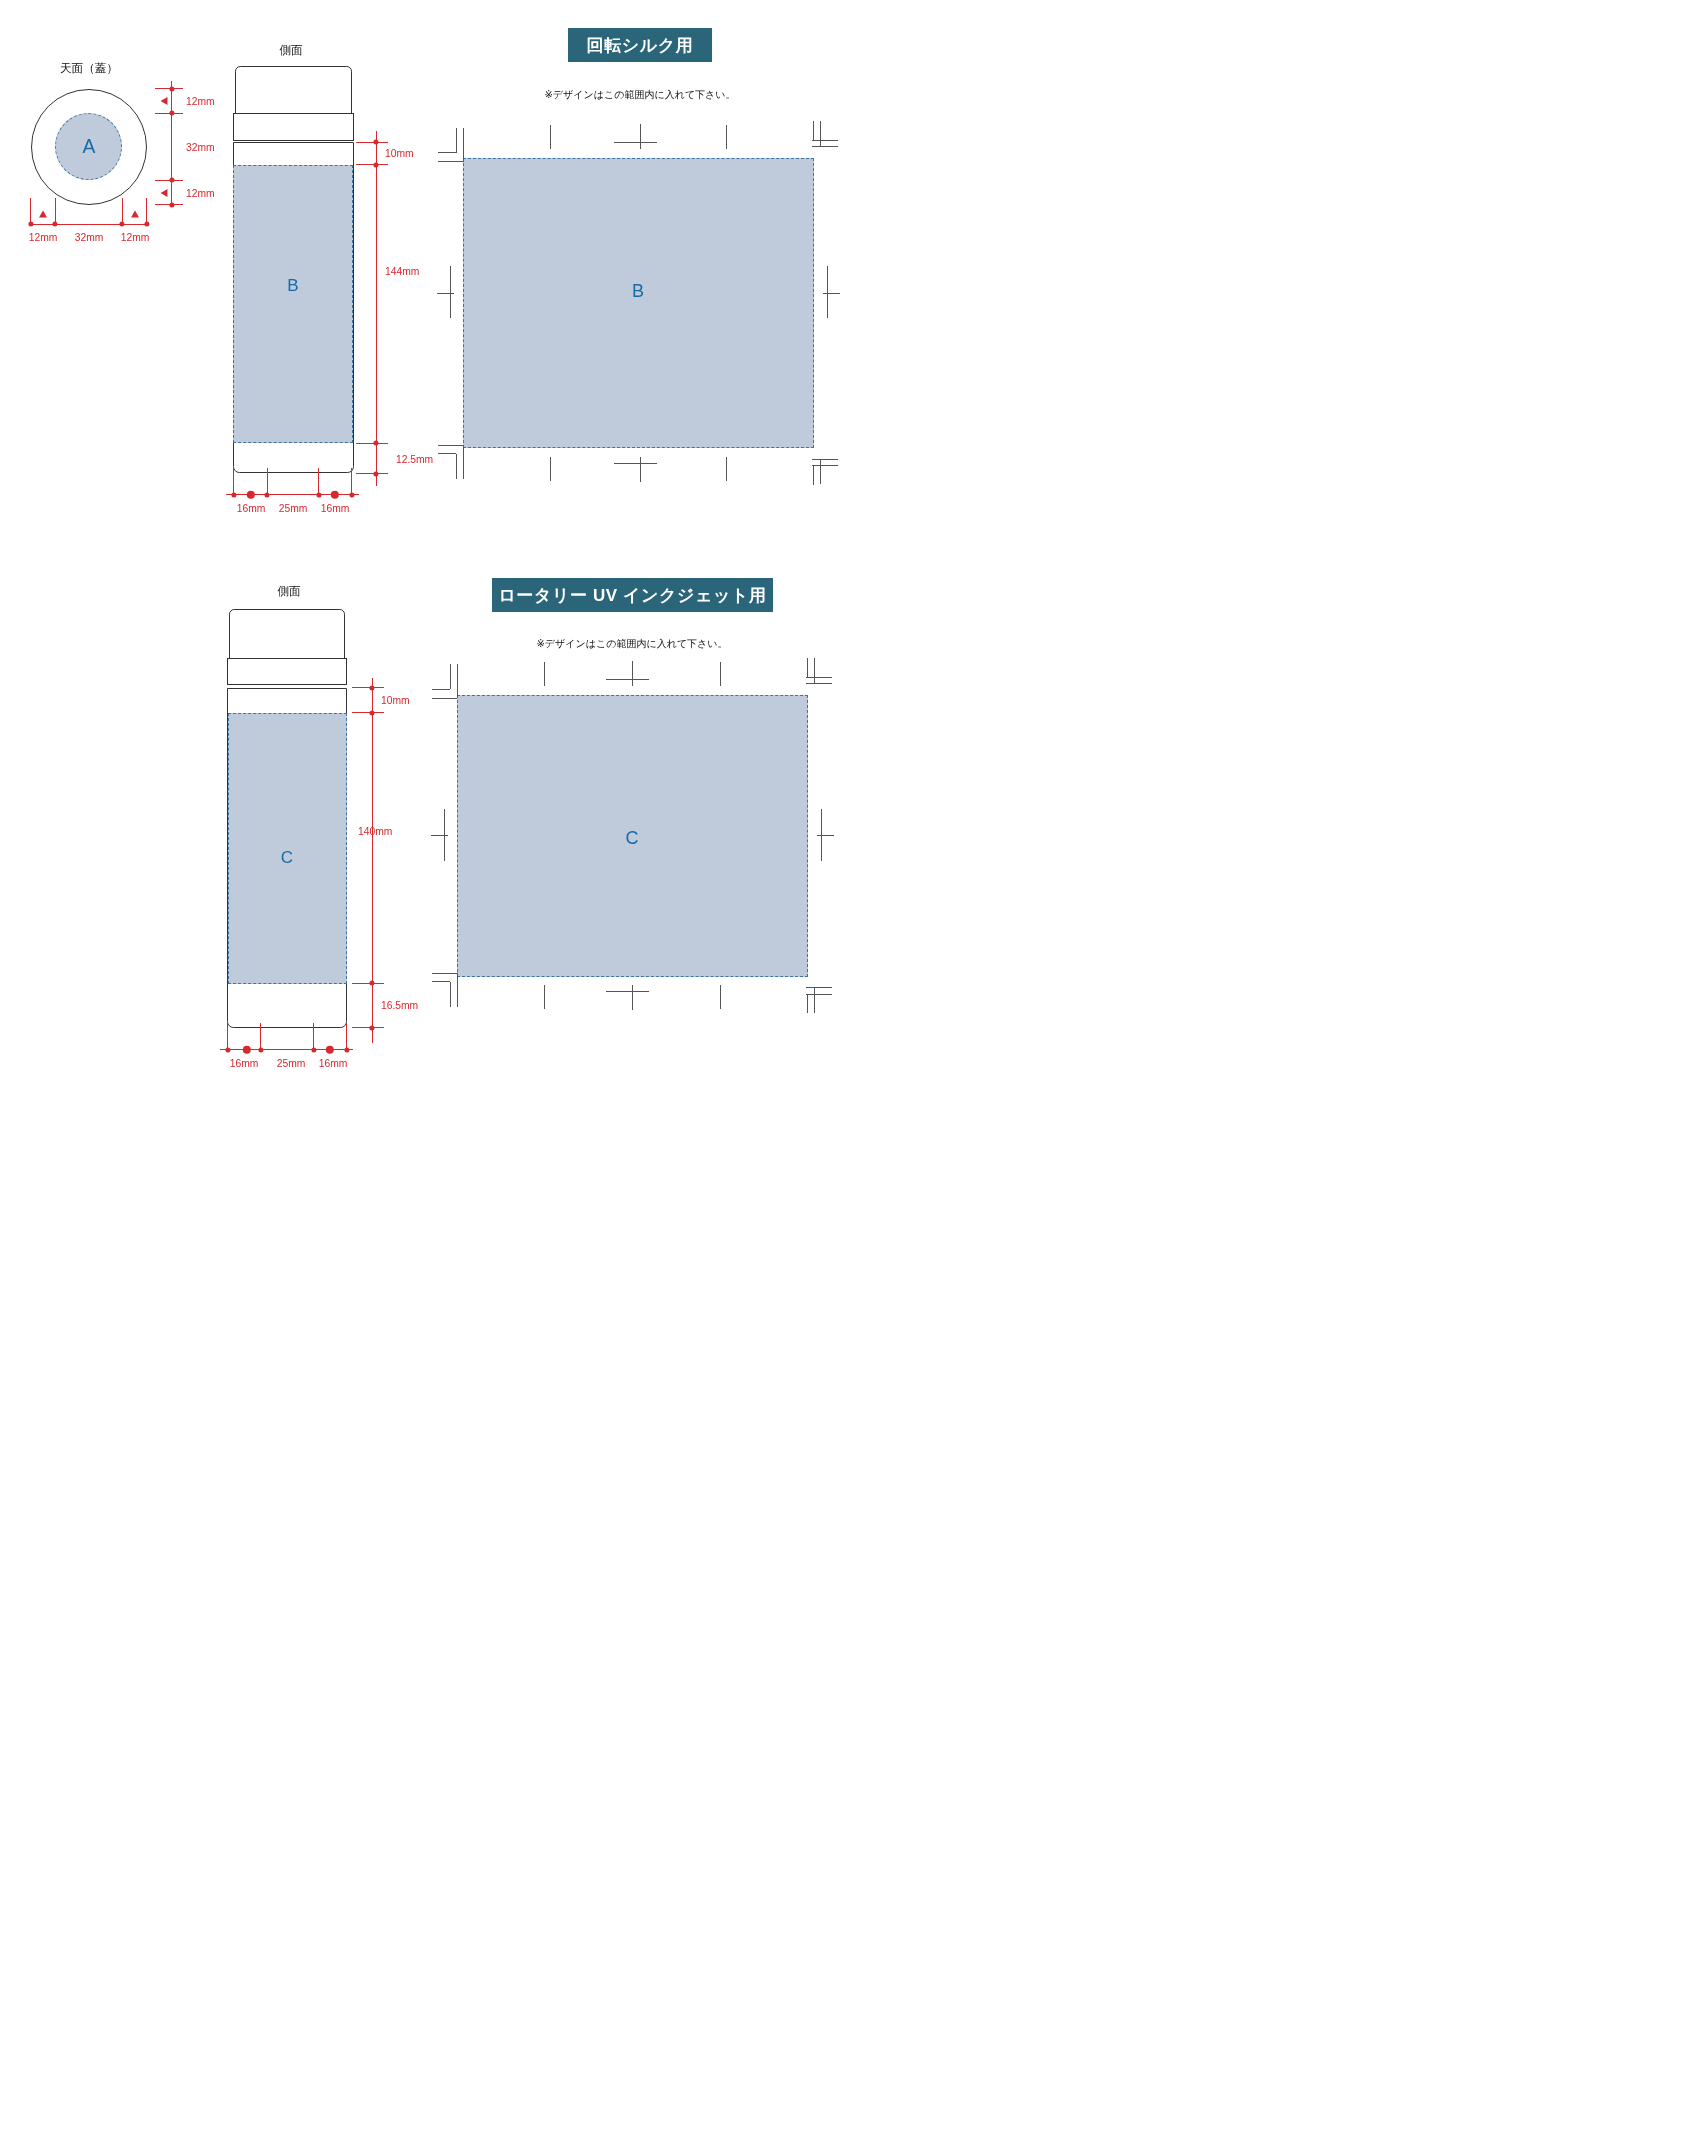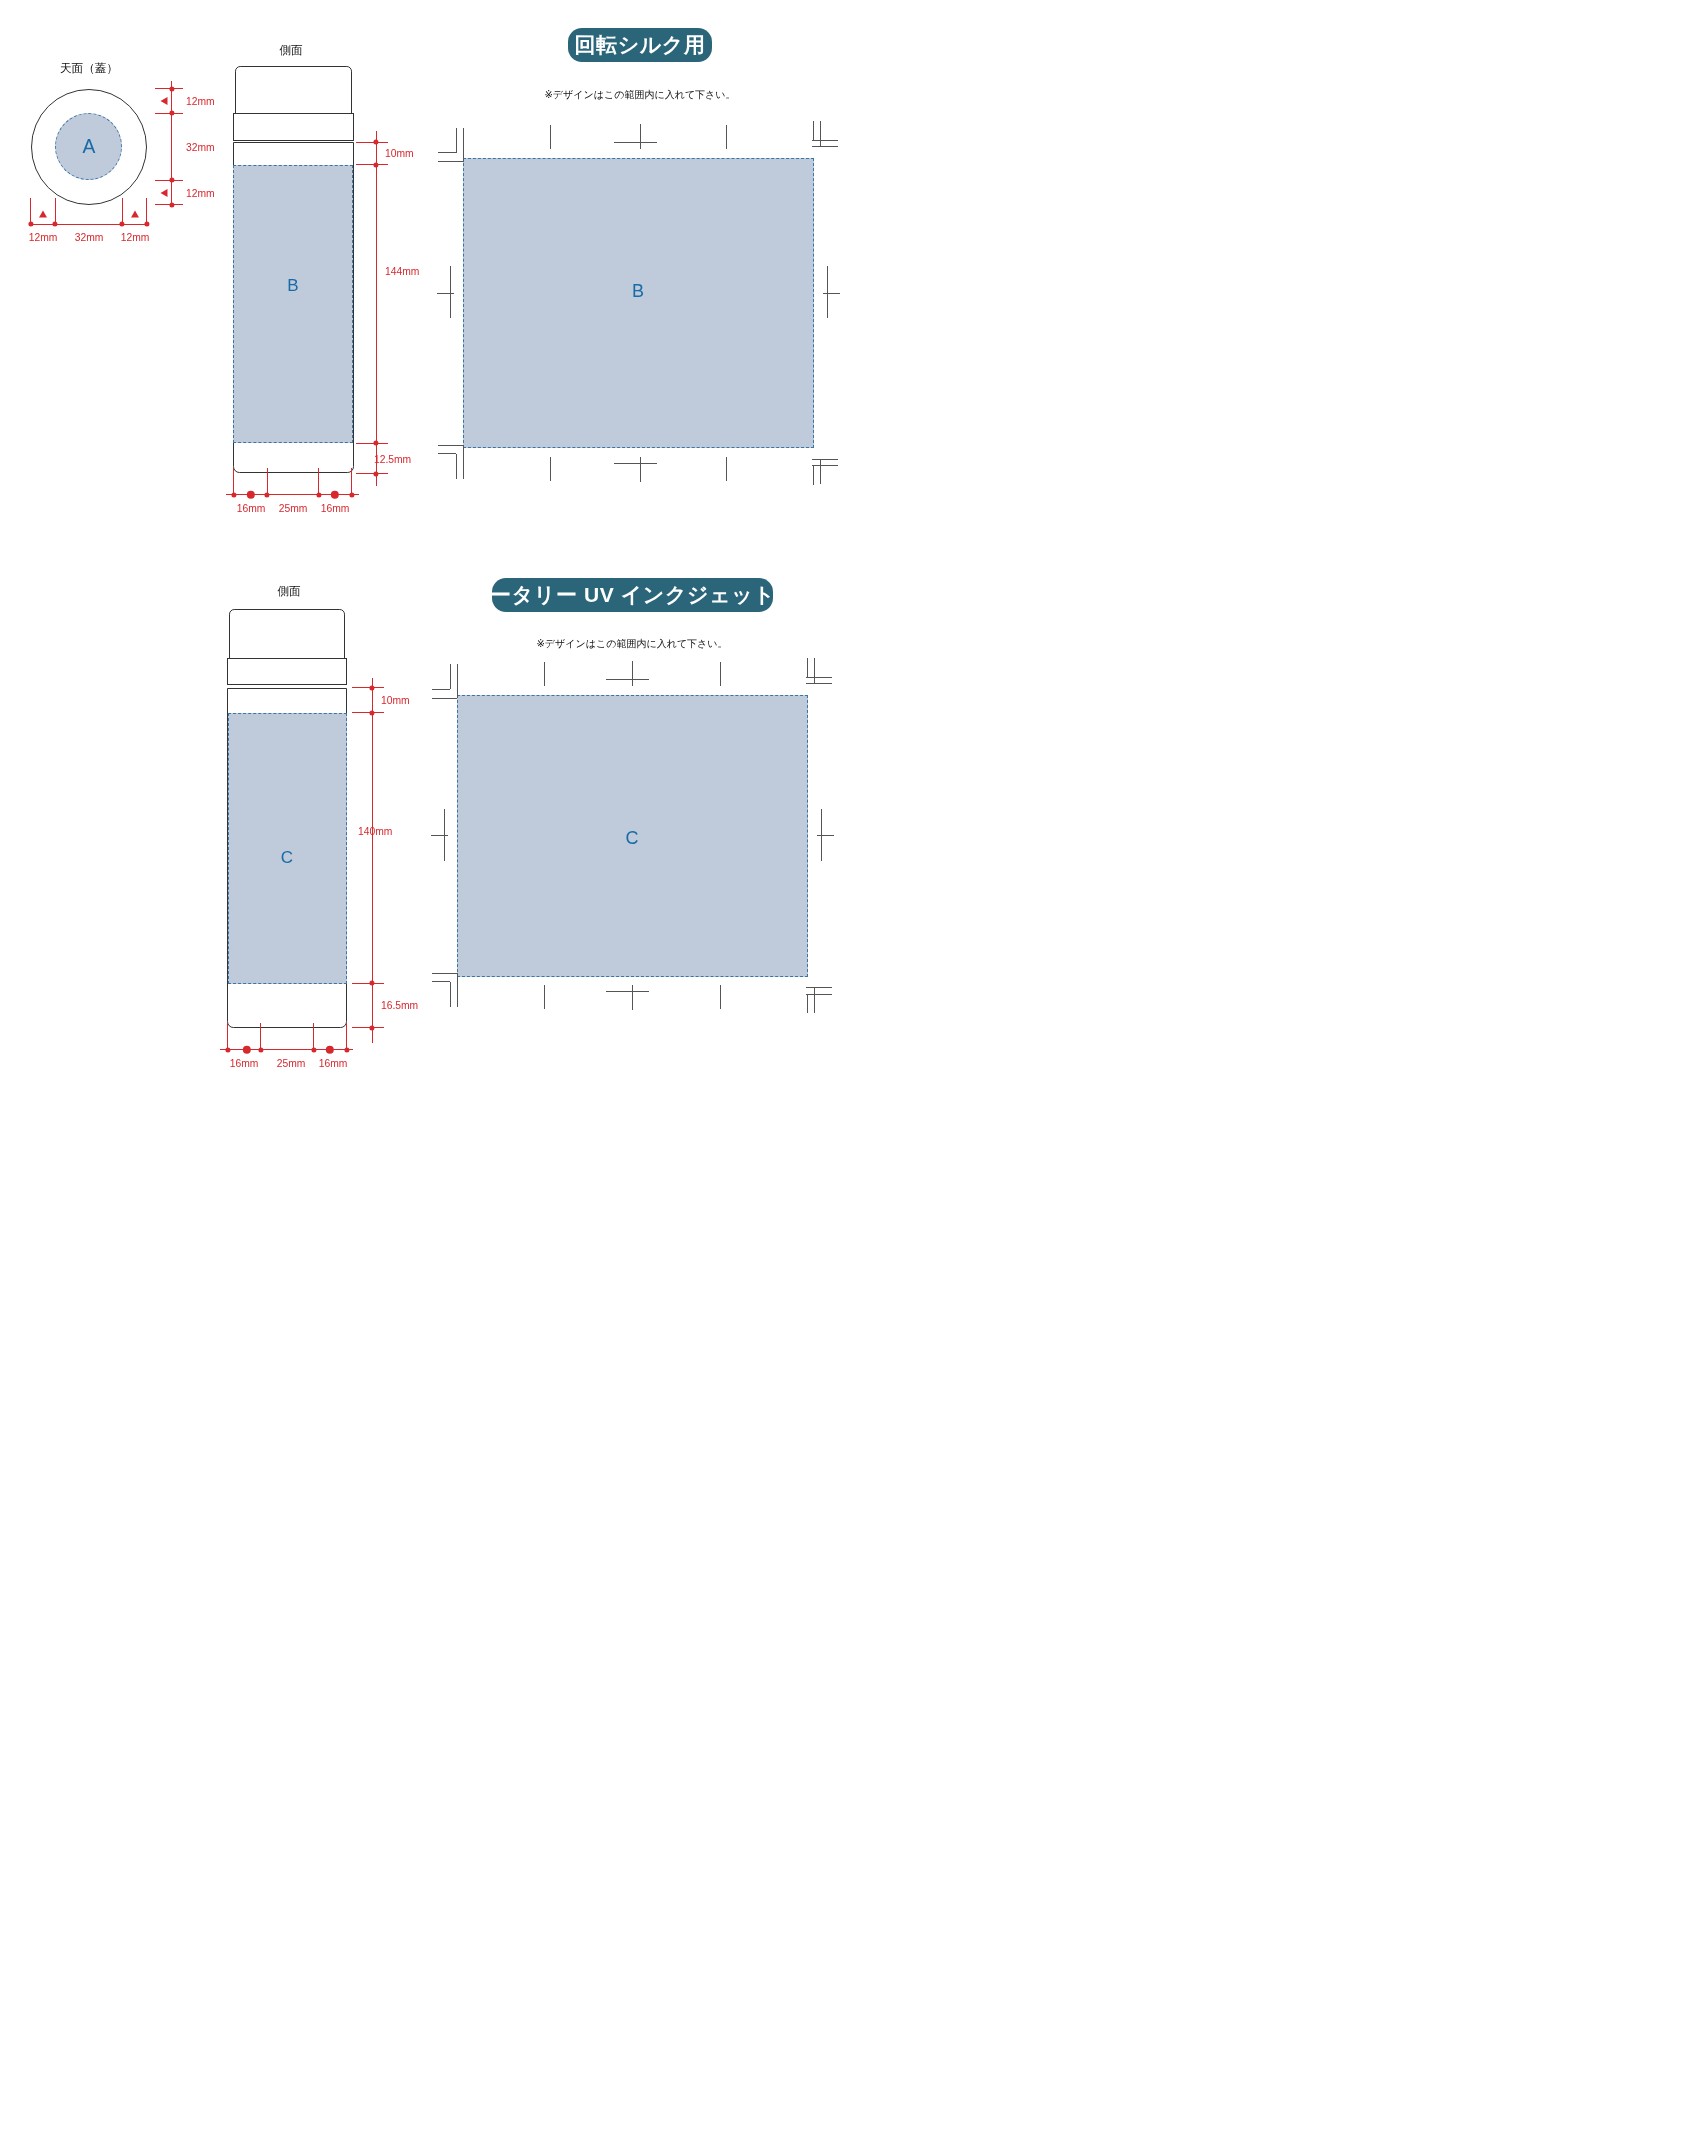--- a/index.html
+++ b/index.html
@@ -24,21 +24,21 @@
   .rline{position:absolute;background:var(--red);}
   .rdot{position:absolute;width:5.2px;height:5.2px;border-radius:50%;background:var(--red);transform:translate(-50%,-50%);}
   .rdot.lg{width:8.4px;height:8.4px;}
   .rlabel{position:absolute;color:var(--red);font-size:10.3px;white-space:nowrap;transform:translate(0,-50%);}
   .rlabel.cx{transform:translate(-50%,0);}
   .tri-left{position:absolute;width:0;height:0;border-top:4.5px solid transparent;border-bottom:4.5px solid transparent;
     border-right:7.7px solid var(--red);transform:translate(-50%,-50%);}
   .tri-up{position:absolute;width:0;height:0;border-left:4.5px solid transparent;border-right:4.5px solid transparent;
     border-bottom:7.7px solid var(--red);transform:translate(-50%,-50%);}
   .badge{position:absolute;background:var(--badge);color:#fff;display:flex;align-items:center;justify-content:center;
-    font-size:21px;font-weight:bold;letter-spacing:0.6px;white-space:nowrap;border-radius:14px;}
+    font-size:17px;font-weight:bold;letter-spacing:0.6px;white-space:nowrap;}
   .note{position:absolute;color:#111;font-size:10px;white-space:nowrap;transform:translateX(-50%);}
   .mark{position:absolute;background:var(--mark);}
   .circle{border-radius:50%;}
   .dashedcircle{position:absolute;border:1px dashed var(--dash);background:var(--fill);border-radius:50%;box-sizing:border-box;}
 </style>
 </head>
 <body>
 
 <div class="page">
 
@@ -88,21 +88,21 @@
   <div class="rline" style="left:356px;top:142px;width:32px;height:1px;"></div>
   <div class="rline" style="left:356px;top:164px;width:32px;height:1px;"></div>
   <div class="rline" style="left:356px;top:443px;width:32px;height:1px;"></div>
   <div class="rline" style="left:356px;top:473px;width:32px;height:1px;"></div>
   <div class="rdot" style="left:376px;top:142px;"></div>
   <div class="rdot" style="left:376px;top:165px;"></div>
   <div class="rdot" style="left:376px;top:443px;"></div>
   <div class="rdot" style="left:376px;top:474px;"></div>
   <div class="rlabel" style="left:385px;top:153px;">10mm</div>
   <div class="rlabel" style="left:385px;top:271px;">144mm</div>
-  <div class="rlabel" style="left:374px;top:459px;">12.5mm</div>
+  <div class="rlabel" style="left:396px;top:459px;">12.5mm</div>
 
   <div class="rline" style="left:226px;top:494px;width:133px;height:1px;"></div>
   <div class="rline" style="left:233px;top:468px;width:1px;height:28px;"></div>
   <div class="rline" style="left:267px;top:468px;width:1px;height:28px;"></div>
   <div class="rline" style="left:318px;top:468px;width:1px;height:28px;"></div>
   <div class="rline" style="left:351px;top:468px;width:1px;height:28px;"></div>
   <div class="rdot" style="left:234px;top:495px;"></div>
   <div class="rdot" style="left:267px;top:495px;"></div>
   <div class="rdot" style="left:319px;top:495px;"></div>
   <div class="rdot" style="left:352px;top:495px;"></div>

